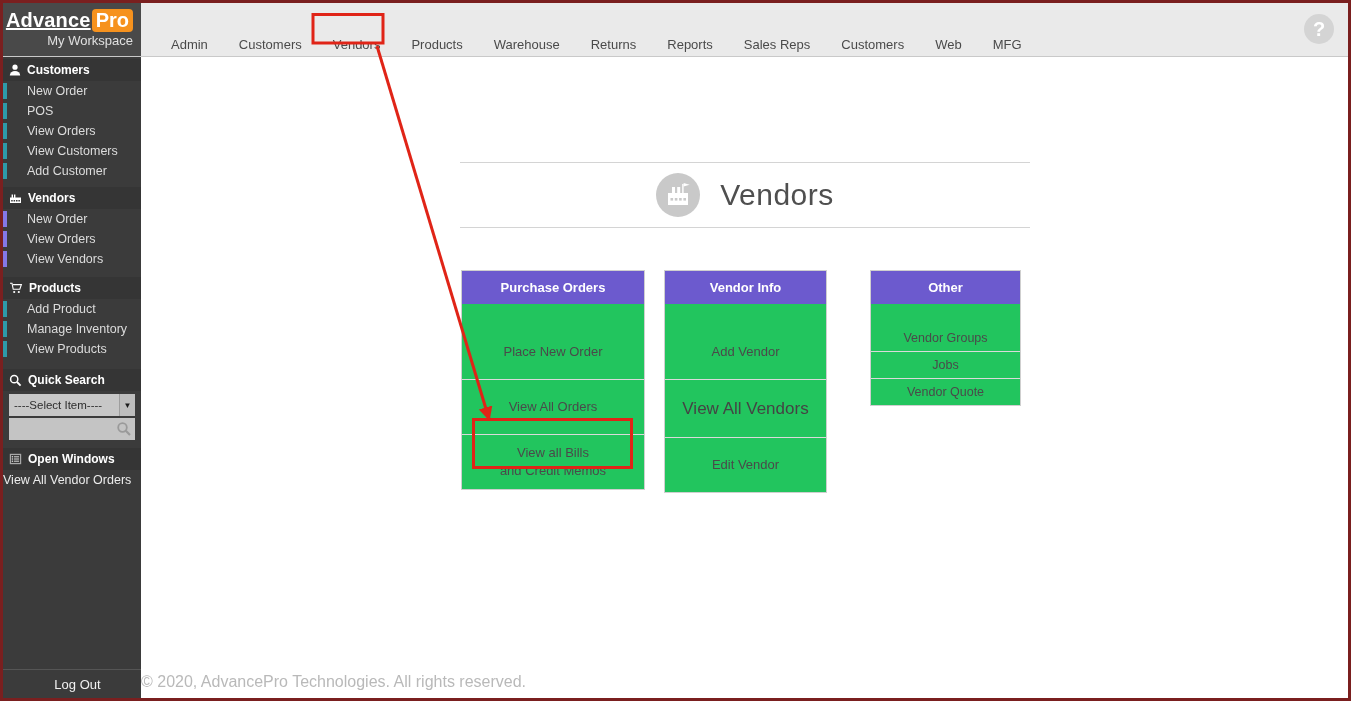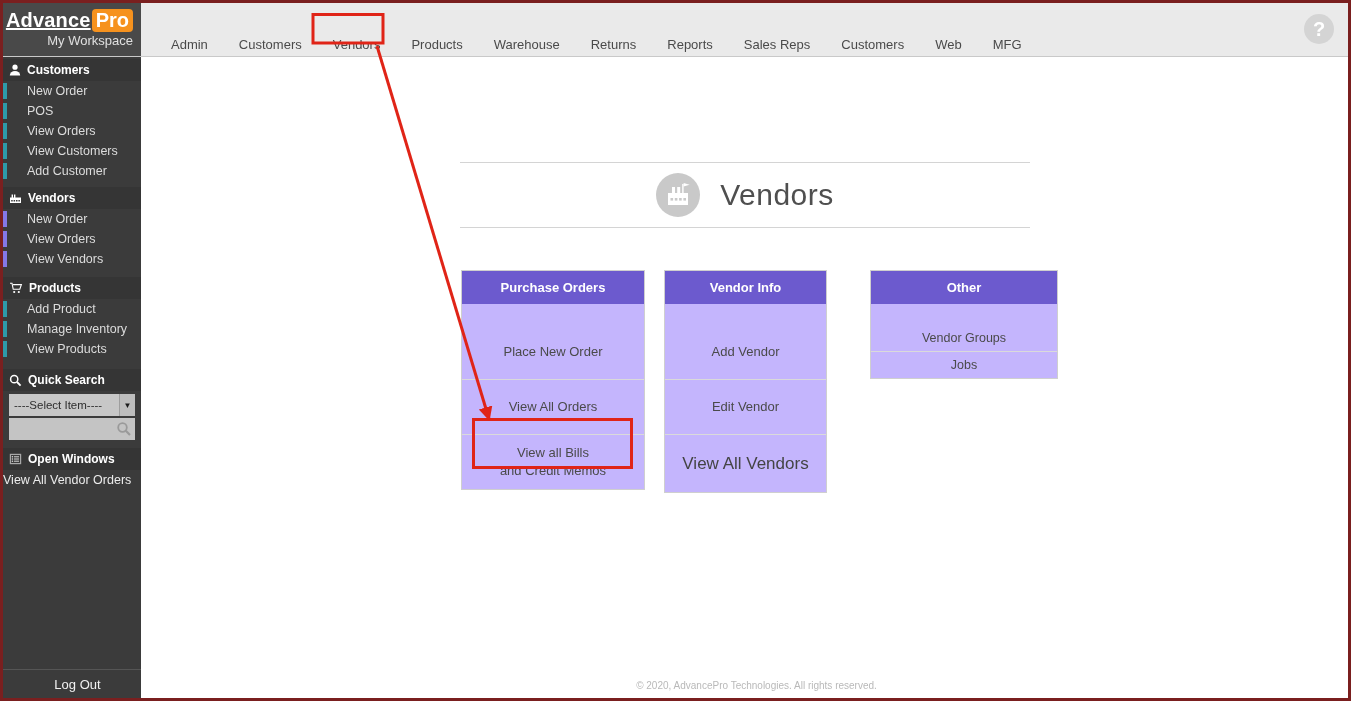--- a/index.html
+++ b/index.html
@@ -44,34 +44,34 @@
   .open-item{height:20px;display:flex;align-items:center;padding-left:0;font-size:12.5px;color:#ececec;cursor:pointer;flex:0 0 auto;white-space:nowrap;}
   .logout{margin-top:auto;border-top:1px solid #555;height:29px;display:flex;align-items:center;justify-content:center;
     font-size:13px;color:#f0f0f0;cursor:pointer;flex:0 0 29px;padding-left:11px;}
 
   
   .title-block{position:absolute;left:319px;top:105px;width:570px;height:66px;border-top:1px solid #d4d4d4;border-bottom:1px solid #d4d4d4;
     display:flex;align-items:center;justify-content:center;gap:20px;}
   .title-icon{width:44px;height:44px;border-radius:50%;background:#c9c9c9;display:flex;align-items:center;justify-content:center;}
   .page-title{font-size:30px;color:#4f4f4f;letter-spacing:.5px;}
 
-  .card{position:absolute;border:1px solid #cfcfcf;background:#c4b5fd;}
+  .card{position:absolute;border:1px solid #cfcfcf;background:#22c55e;}
   .card-hdr{height:33px;background:var(--purple);color:#fff;font-weight:bold;font-size:13px;display:flex;align-items:center;justify-content:center;}
   .card-row{display:flex;flex-direction:column;align-items:center;justify-content:center;border-top:1px solid #dadada;
     font-size:13px;color:#4a4a4a;cursor:pointer;text-align:center;line-height:18px;}
   .card-row:nth-child(2){border-top:none;margin-top:20px;}
   .card1{left:320px;top:213px;width:184px;}
   .card1 .card-row{height:55px;}
   .card2{left:523px;top:213px;width:163px;}
   .card2 .card-row{height:55px;}
   .card2 .row-big{height:58px;font-size:17px;color:#444;}
-  .card3{left:729px;top:213px;width:188px;}
+  .card3{left:729px;top:213px;width:151px;}
   .card3 .card-row{height:27px;font-size:12.5px;}
 
-  .footer{position:absolute;bottom:7px;left:0;width:100%;text-align:center;font-size:10px;color:#b9b9b9;padding-left:24px;}
+  .footer{position:absolute;bottom:7px;left:0;width:100%;text-align:left;font-size:16px;color:#b9b9b9;}
 
   
   .overlay{position:absolute;left:-3px;top:-3px;width:1351px;height:701px;pointer-events:none;z-index:40;}
 </style>
 </head>
 <body>
 
 <div class="frame">
 
   <div class="topbar">
@@ -207,28 +207,29 @@
         <div class="card-row">View All Orders</div>
         <div class="card-row">
           <span>View all Bills</span>
           <span>and Credit Memos</span>
         </div>
       </div>
 
       <div class="card card2">
         <div class="card-hdr">Vendor Info</div>
         <div class="card-row">Add Vendor</div>
+        <div class="card-row row-big">View All Vendors</div>
         <div class="card-row">Edit Vendor</div>
-        <div class="card-row row-big">View All Vendors</div>
       </div>
 
       <div class="card card3">
         <div class="card-hdr">Other</div>
         <div class="card-row">Vendor Groups</div>
         <div class="card-row">Jobs</div>
+        <div class="card-row">Vendor Quote</div>
       </div>
 
       <div class="footer">© 2020, AdvancePro Technologies. All rights reserved.</div>
     </div>
   </div>
 
   <svg class="overlay" width="1351" height="701" viewBox="0 0 1351 701">
     <defs>
       <marker id="arrowhead" markerUnits="userSpaceOnUse" markerWidth="16" markerHeight="16" refX="12" refY="7" orient="auto">
         <path d="M0,0 L14,7 L0,14 Z" fill="#e02417"></path>

